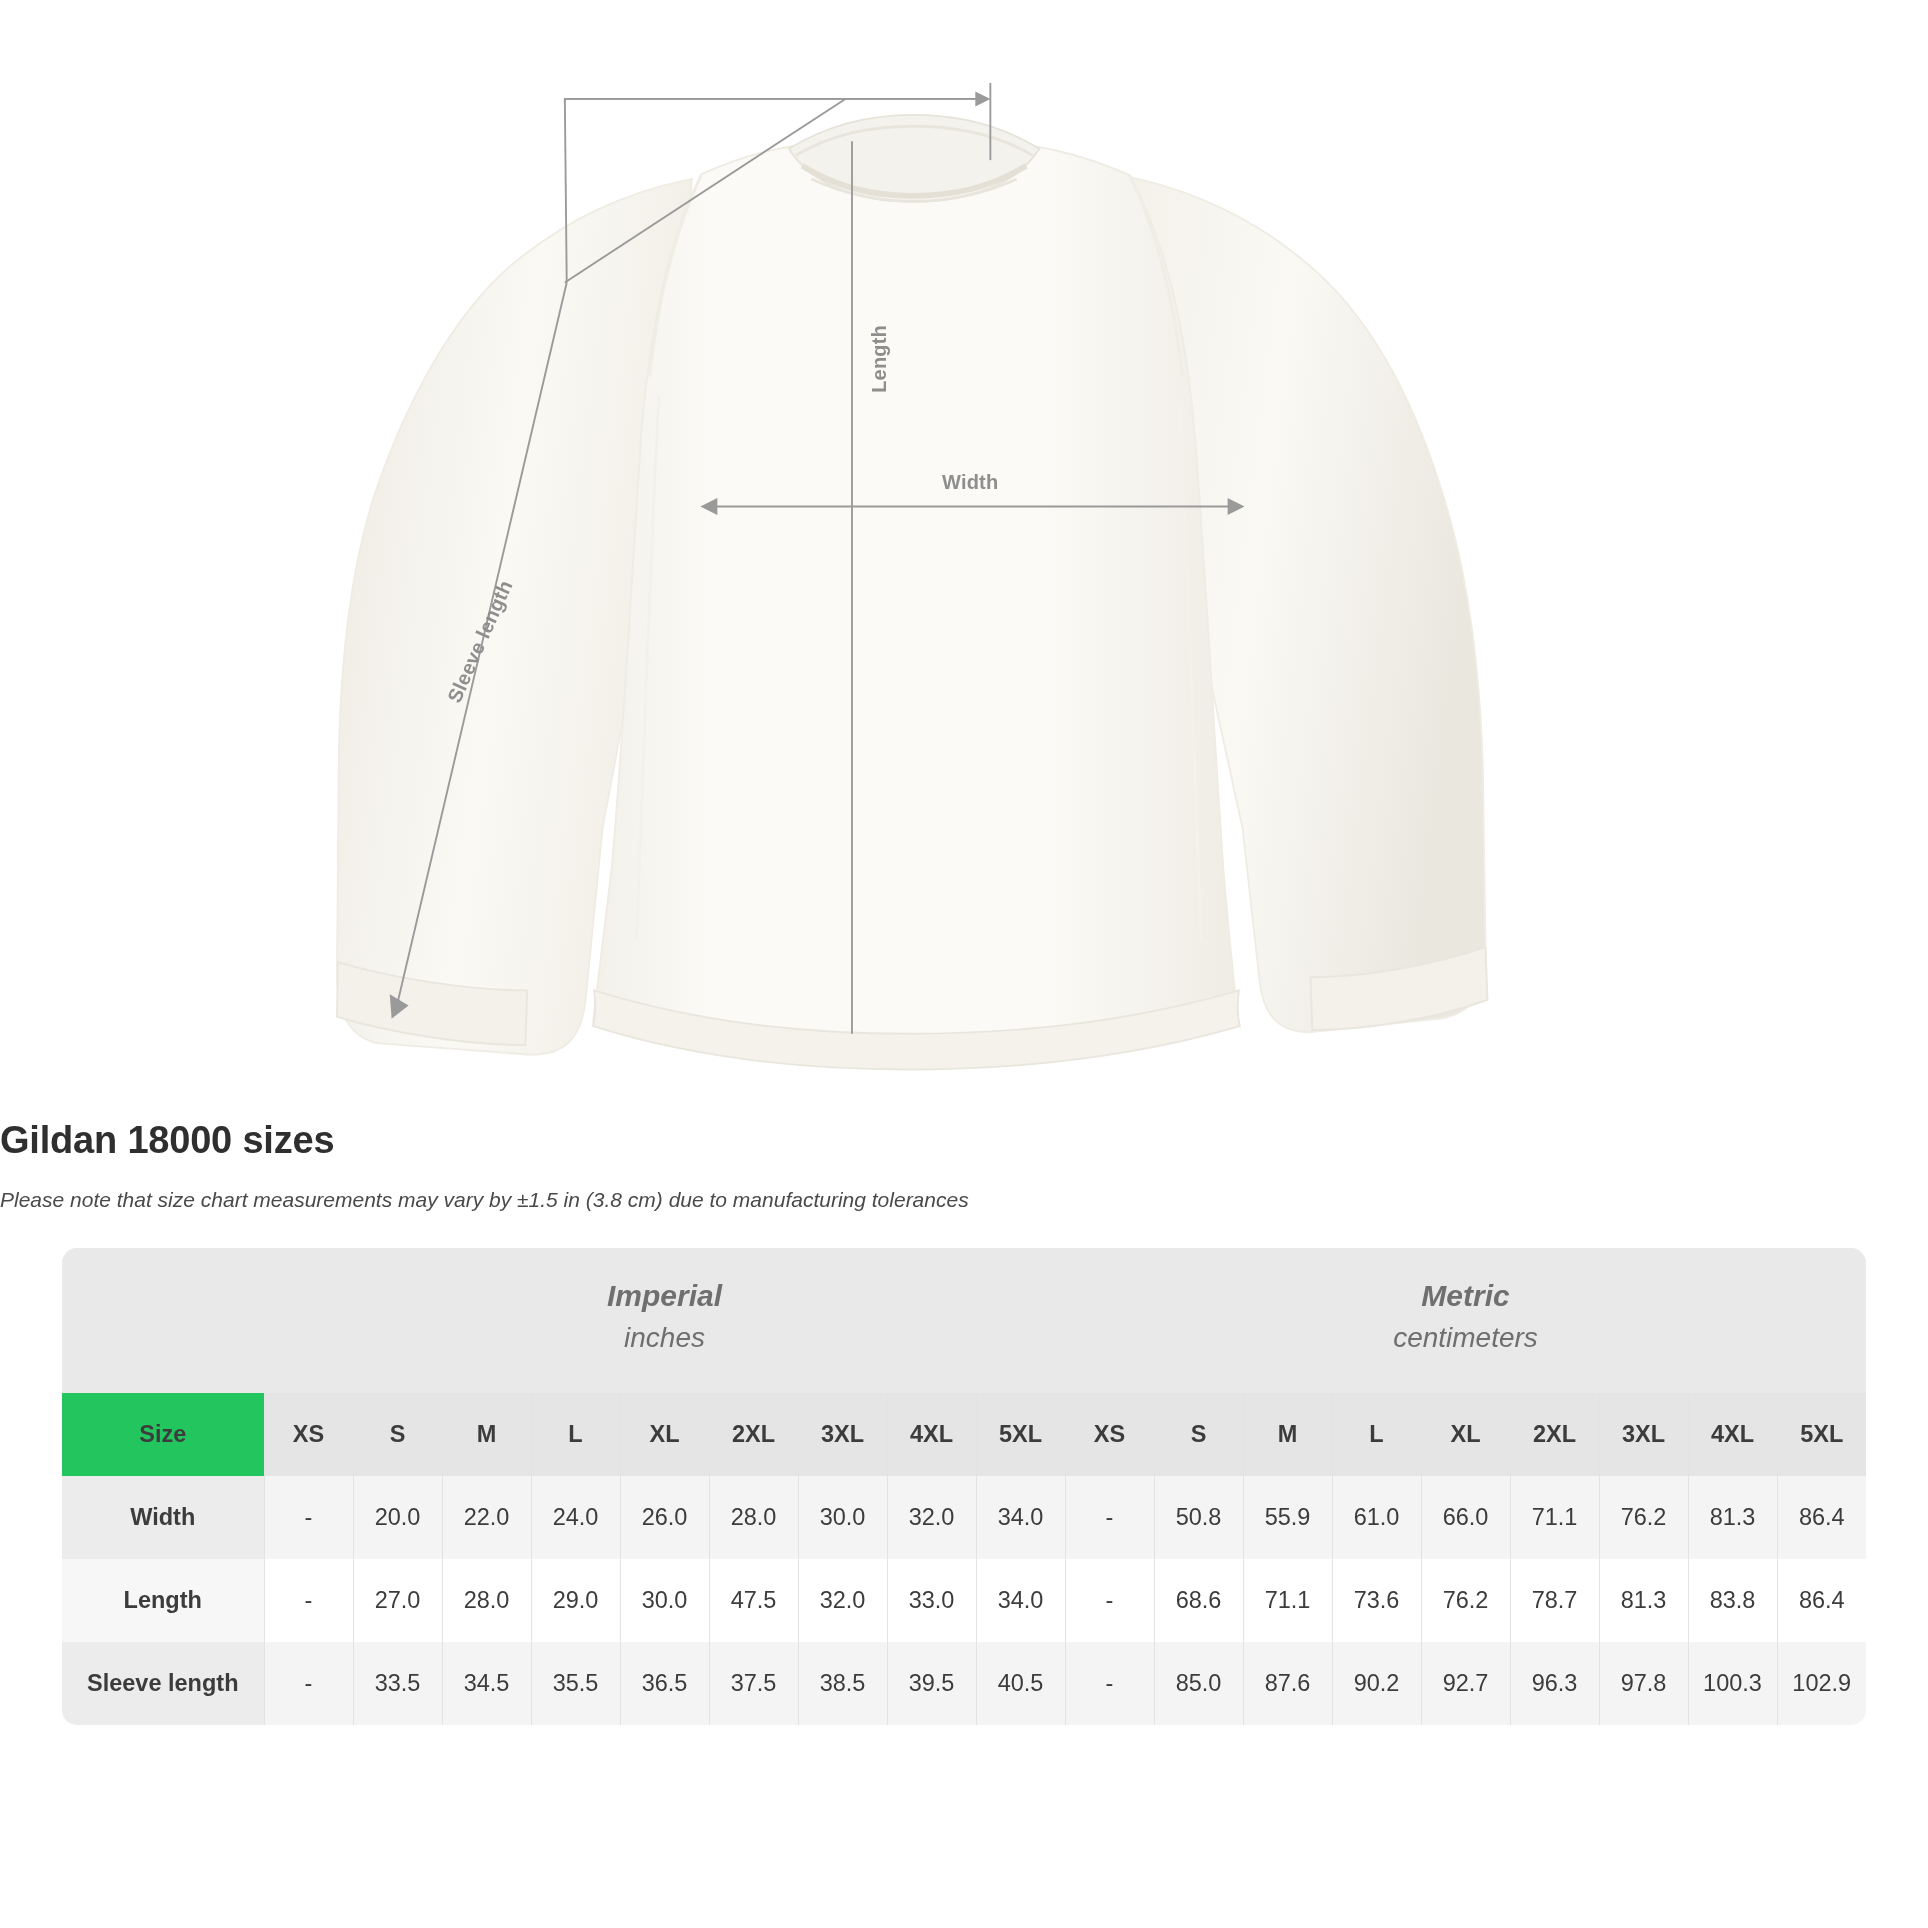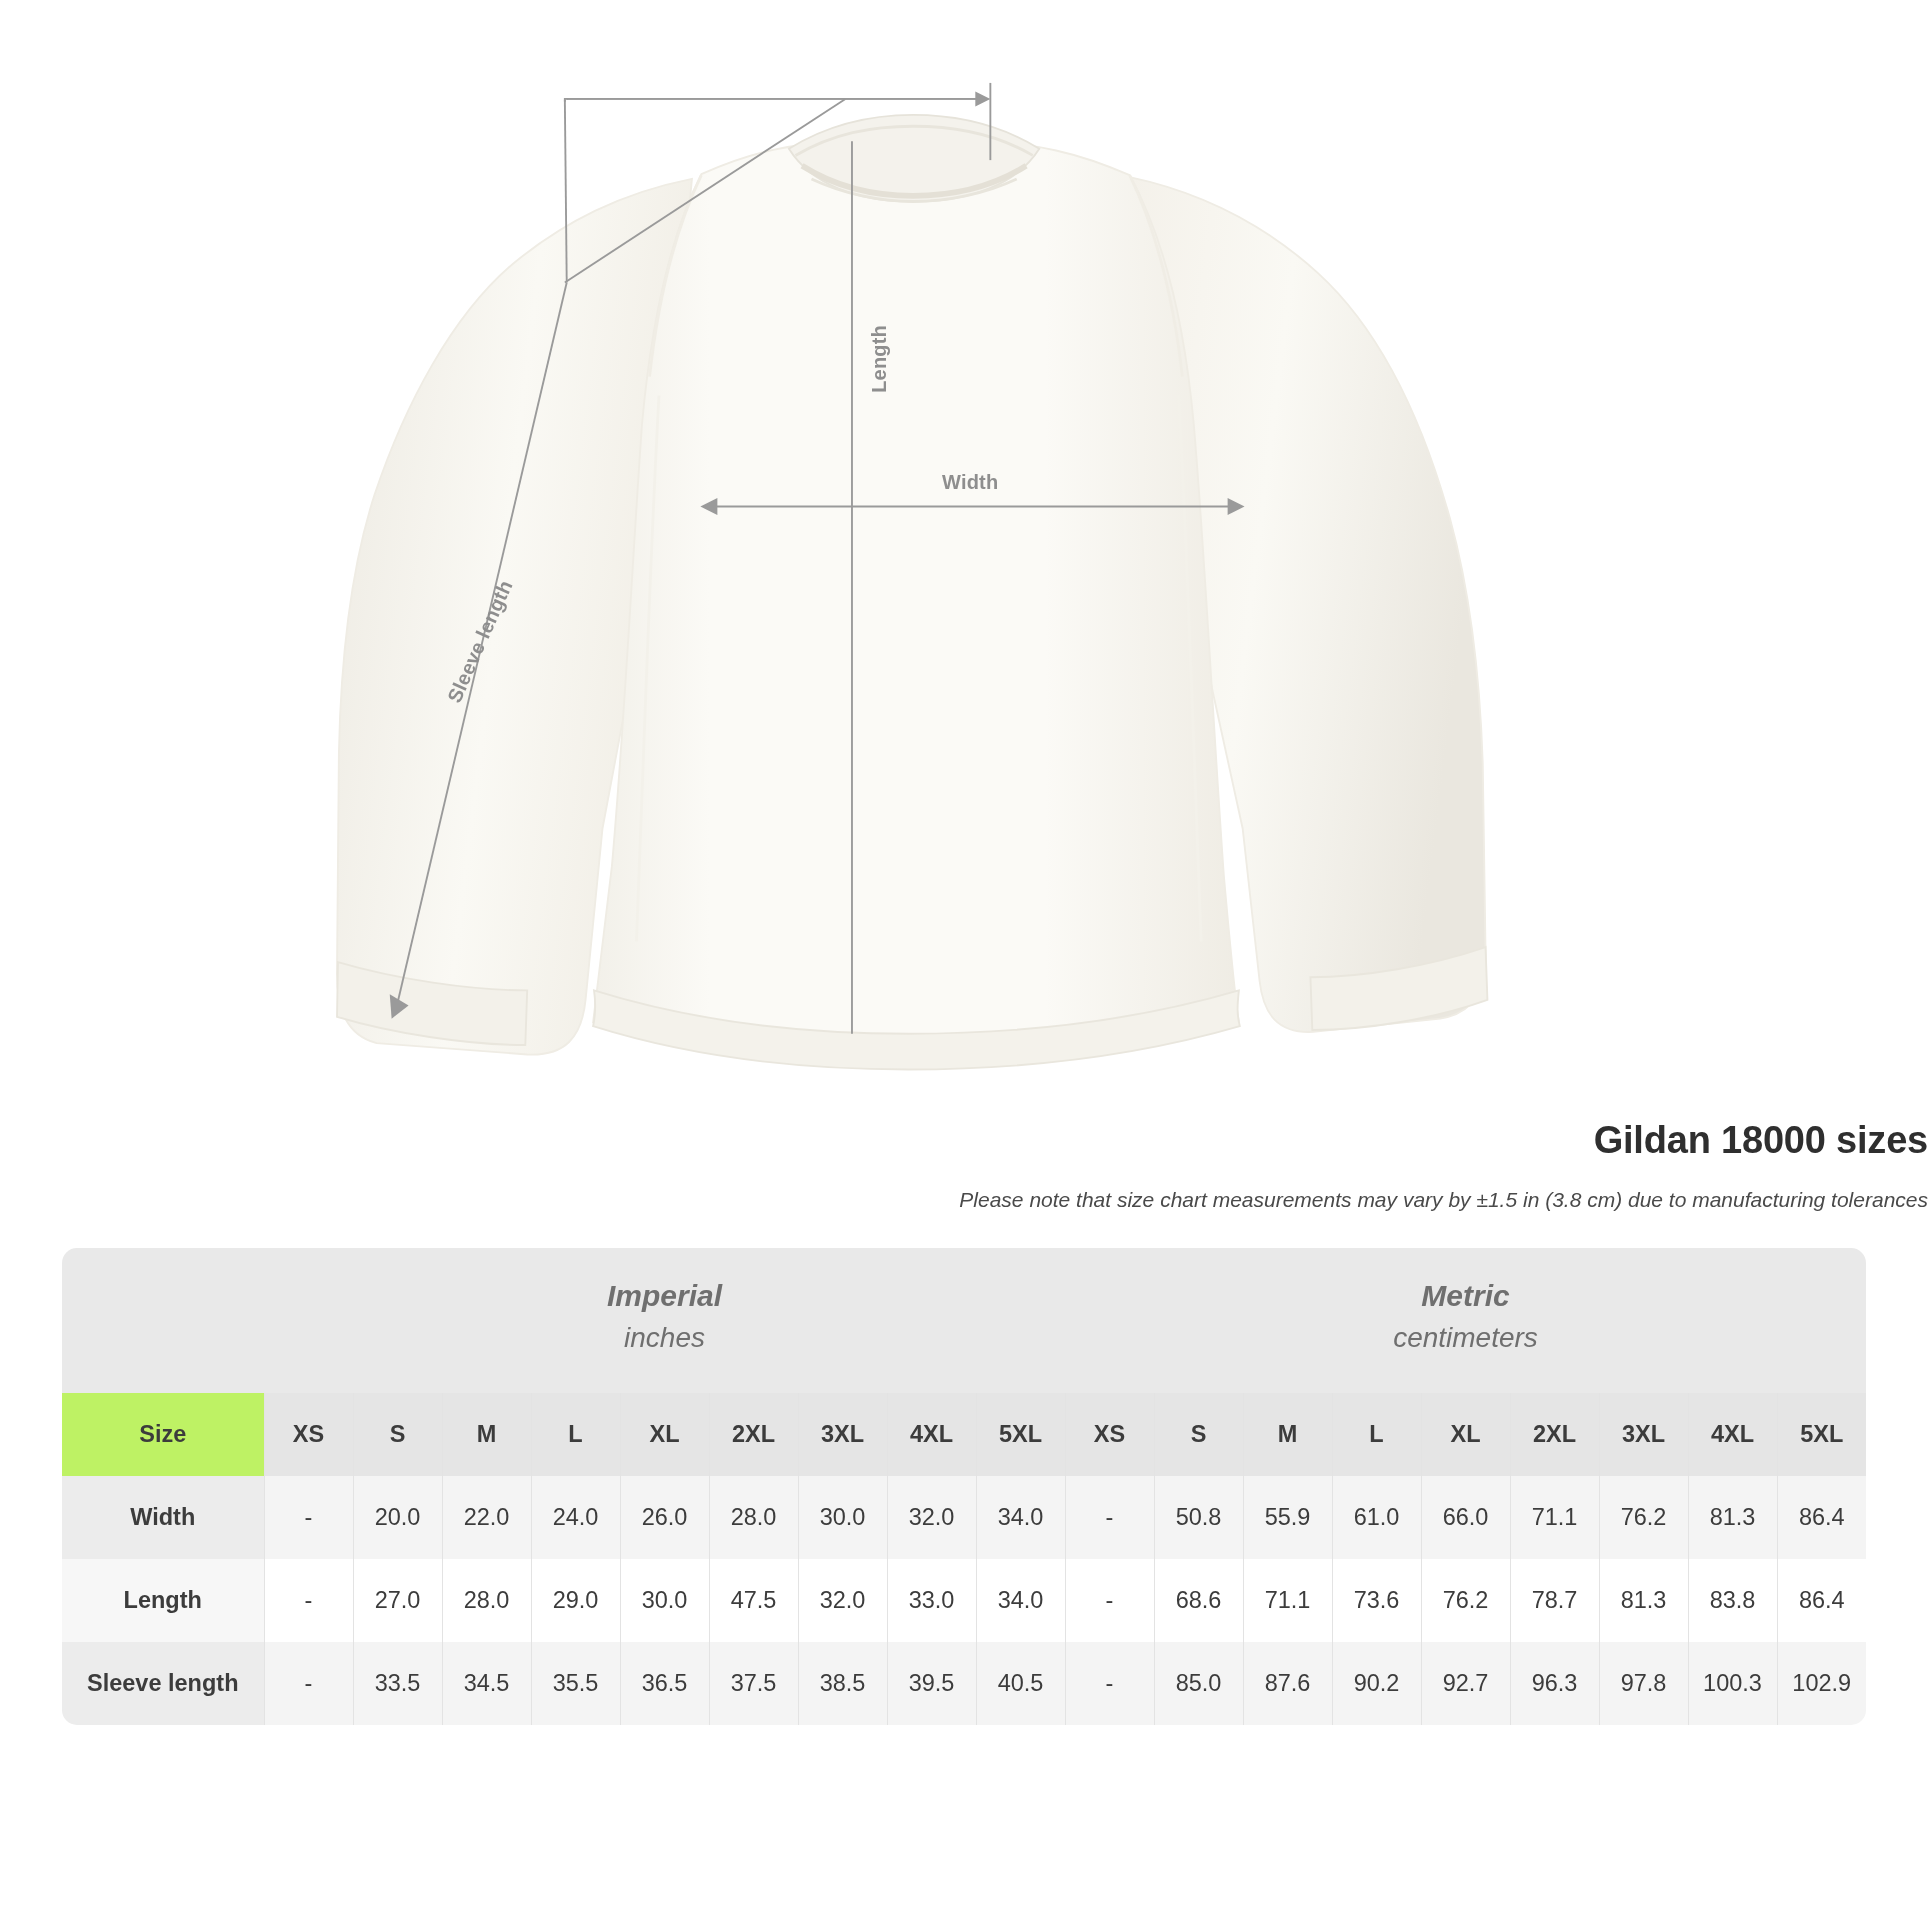--- a/index.html
+++ b/index.html
@@ -43,21 +43,21 @@
     writing-mode: vertical-rl;
     transform: rotate(180deg);
   }
   .dim-label.sleeve {
     transform: rotate(-66deg);
     transform-origin: left top;
   }
 
   
   .title-block {
-    text-align: right;
+    text-align: left;
     margin-top: 7.5px;
   }
   .chart-title {
     font-size: 38px;
     font-weight: bold;
     color: #2f2f2f;
     letter-spacing: -0.2px;
   }
   .chart-note {
     font-size: 21px;
@@ -104,21 +104,21 @@
   }
   
   .head-row td {
     background: #e5e5e5;
     padding: 28px 0;
     font-weight: bold;
     font-size: 23.5px;
     color: #444;
   }
   .head-row td.rowlabel {
-    background: #bef264;
+    background: #22c55e;
   }
   
   .body-row td {
     padding: 28px 0;
   }
   .body-row.alt td { background: #f4f4f4; }
   .body-row.plain td { background: #ffffff; }
   .body-row td.rowlabel {
     font-weight: bold;
     color: #3c3c3c;

